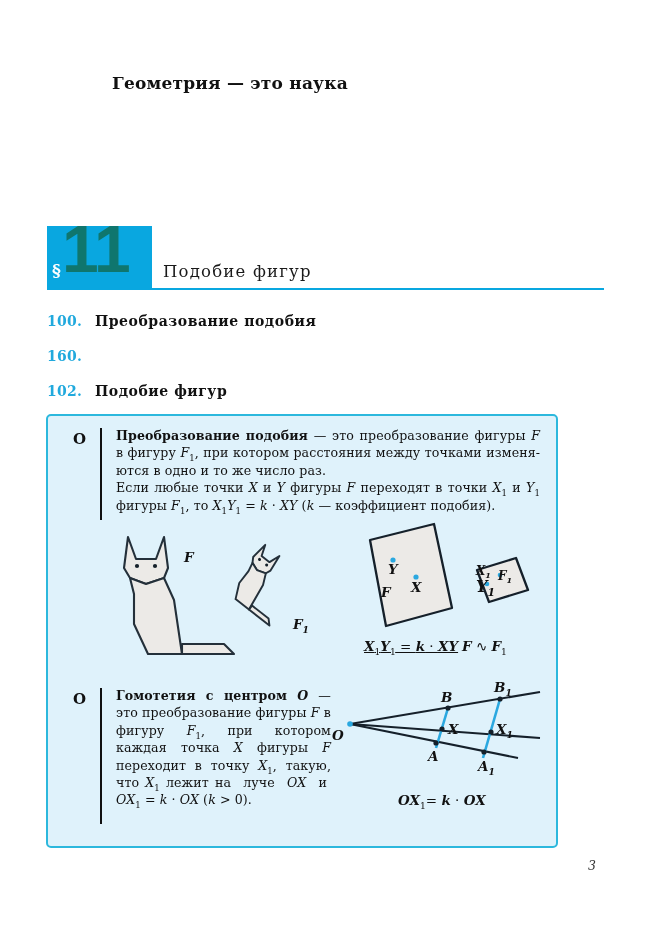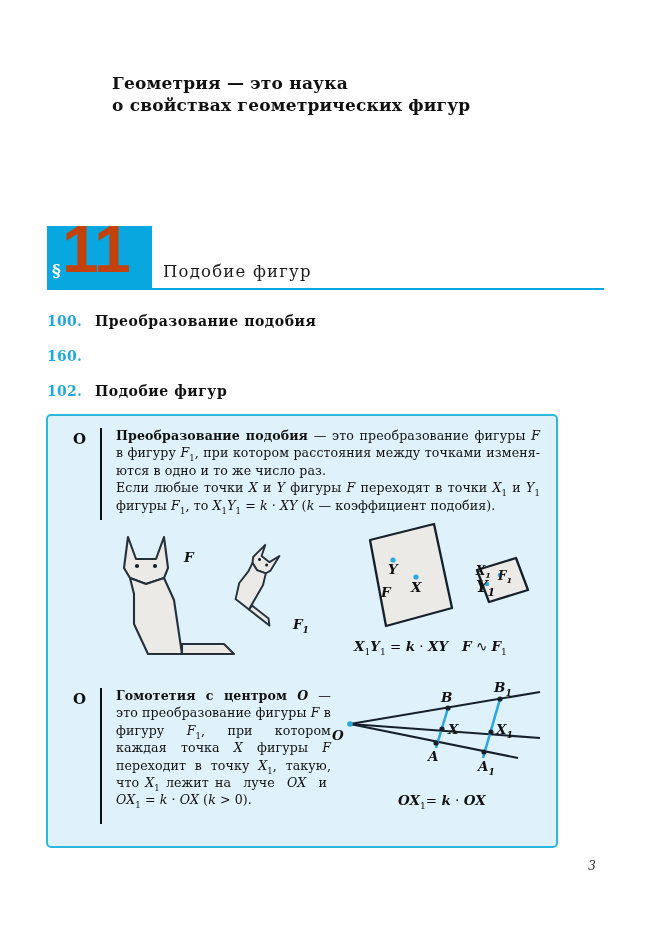--- a/index.html
+++ b/index.html
@@ -28,21 +28,21 @@
     background:#09a7e0;
   }
   .sec-par{
     position:absolute;left:52px;top:262px;
     font-family:"DejaVu Serif", serif;
     font-weight:bold;font-size:17px;color:#ffffff;line-height:1;
   }
   .sec-num{
     position:absolute;left:62px;top:216px;
     font-family:"Liberation Sans", sans-serif;
-    font-weight:bold;font-size:66px;color:#c2410c;line-height:1;
+    font-weight:bold;font-size:66px;color:#0f766e;line-height:1;
     letter-spacing:-1px;
   }
   .sec-title{
     position:absolute;left:163px;top:262px;
     font-family:"DejaVu Serif", serif;
     font-size:16.5px;color:#1a1a1a;letter-spacing:1.2px;
   }
   .sec-rule{
     position:absolute;left:152px;top:288px;width:452px;height:2px;
     background:#09a7e0;
@@ -118,21 +118,20 @@
     color:#333;
   }
 </style>
 </head>
 <body>
 
 <div class="page">
 
   <div class="runhead">
     <div>Геометрия — это наука</div>
-    <div>о свойствах геометрических фигур</div>
   </div>
 
   <div class="sec-banner"></div>
   <div class="sec-par">§</div>
   <div class="sec-num">11</div>
   <div class="sec-title">Подобие фигур</div>
   <div class="sec-rule"></div>
 
   <div class="toc">
     <div class="toc-row">
@@ -188,21 +187,21 @@
           <circle cx="152" cy="53" r="2.3" fill="#2aa8e0"></circle>
           <circle cx="139" cy="62" r="2.3" fill="#2aa8e0"></circle>
         </svg>
         <div class="flabel" style="left:40px;top:39px;">Y</div>
         <div class="flabel" style="left:63px;top:57px;">X</div>
         <div class="flabel" style="left:33px;top:62px;">F</div>
         <div class="flabel" style="left:128px;top:42px;font-size:12px;">X<sub>1</sub></div>
         <div class="flabel" style="left:128px;top:55px;font-size:16px;">Y<sub>1</sub></div>
         <div class="flabel" style="left:150px;top:47px;font-size:12px;">F<sub>1</sub></div>
 
-        <div class="formula" style="left:6px;top:116px;">
+        <div class="formula" style="left:16px;top:116px;text-decoration:underline;">
           <span class="it">X</span><sub>1</sub><span class="it">Y</span><sub>1</sub> = <span class="it">k</span> · <span class="it">XY</span>
         </div>
         <div class="formula" style="left:114px;top:116px;">
           <span class="it">F</span> ∿ <span class="it">F</span><sub>1</sub>
         </div>
       </div>
 
       <div class="def-o" id="def2-o">О</div>
       <div class="def-bar" id="def2-bar"></div>
       <div class="def-text" id="def2-text"><b>Гомотетия с центром <span class="it">O</span></b> — это преобразование фигуры <span class="it">F</span> в фи­гуру <span class="it">F</span><sub>1</sub>, при котором каждая точка <span class="it">X</span> фигуры <span class="it">F</span> переходит в точку <span class="it">X</span><sub>1</sub>, такую, что <span class="it">X</span><sub>1</sub> лежит на&nbsp; луче&nbsp; <span class="it">OX</span>&nbsp; и&nbsp; <span class="it">OX</span><sub>1</sub> = <span class="it">k</span> · <span class="it">OX</span> (<span class="it">k</span> &gt; 0).</div>

